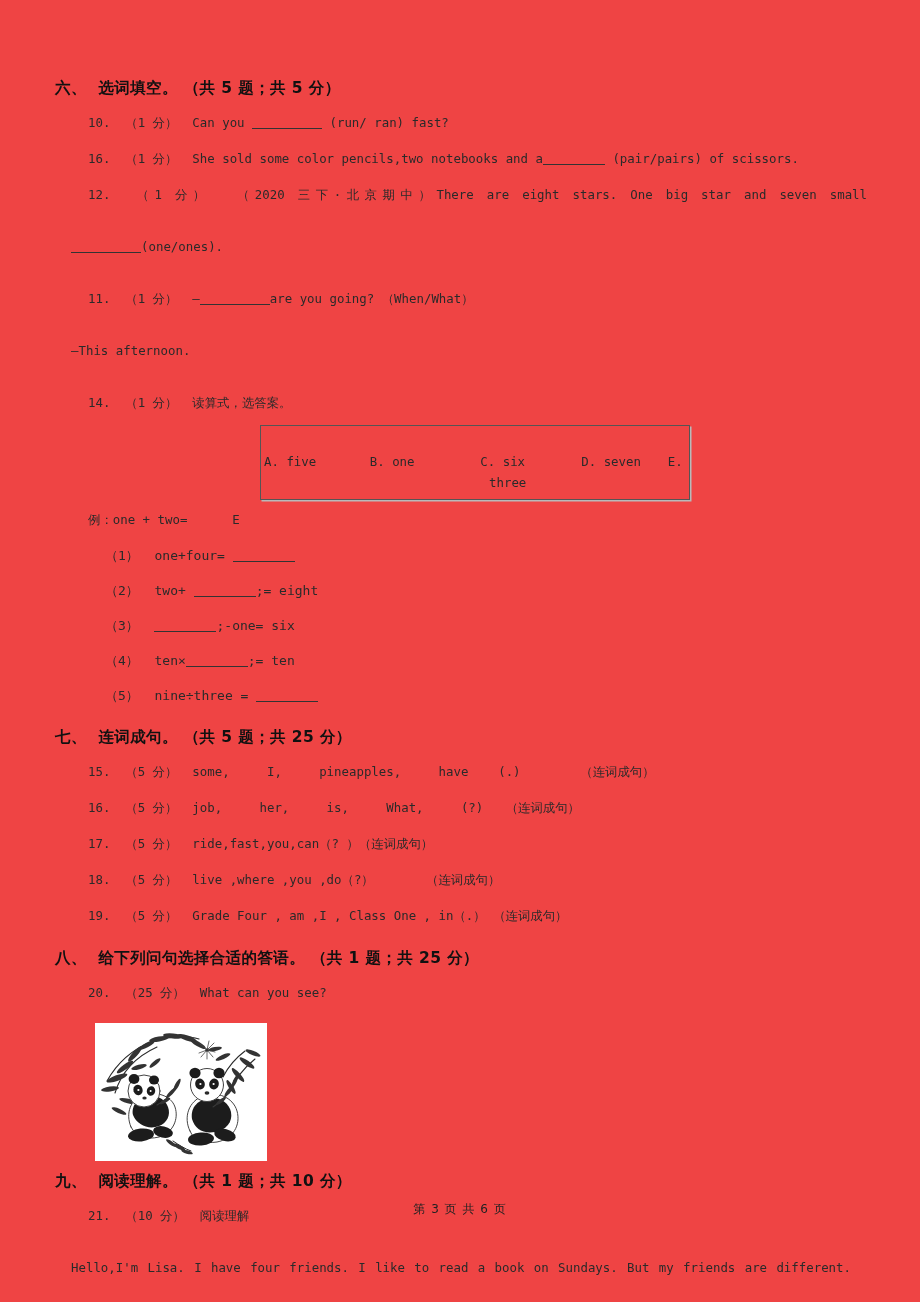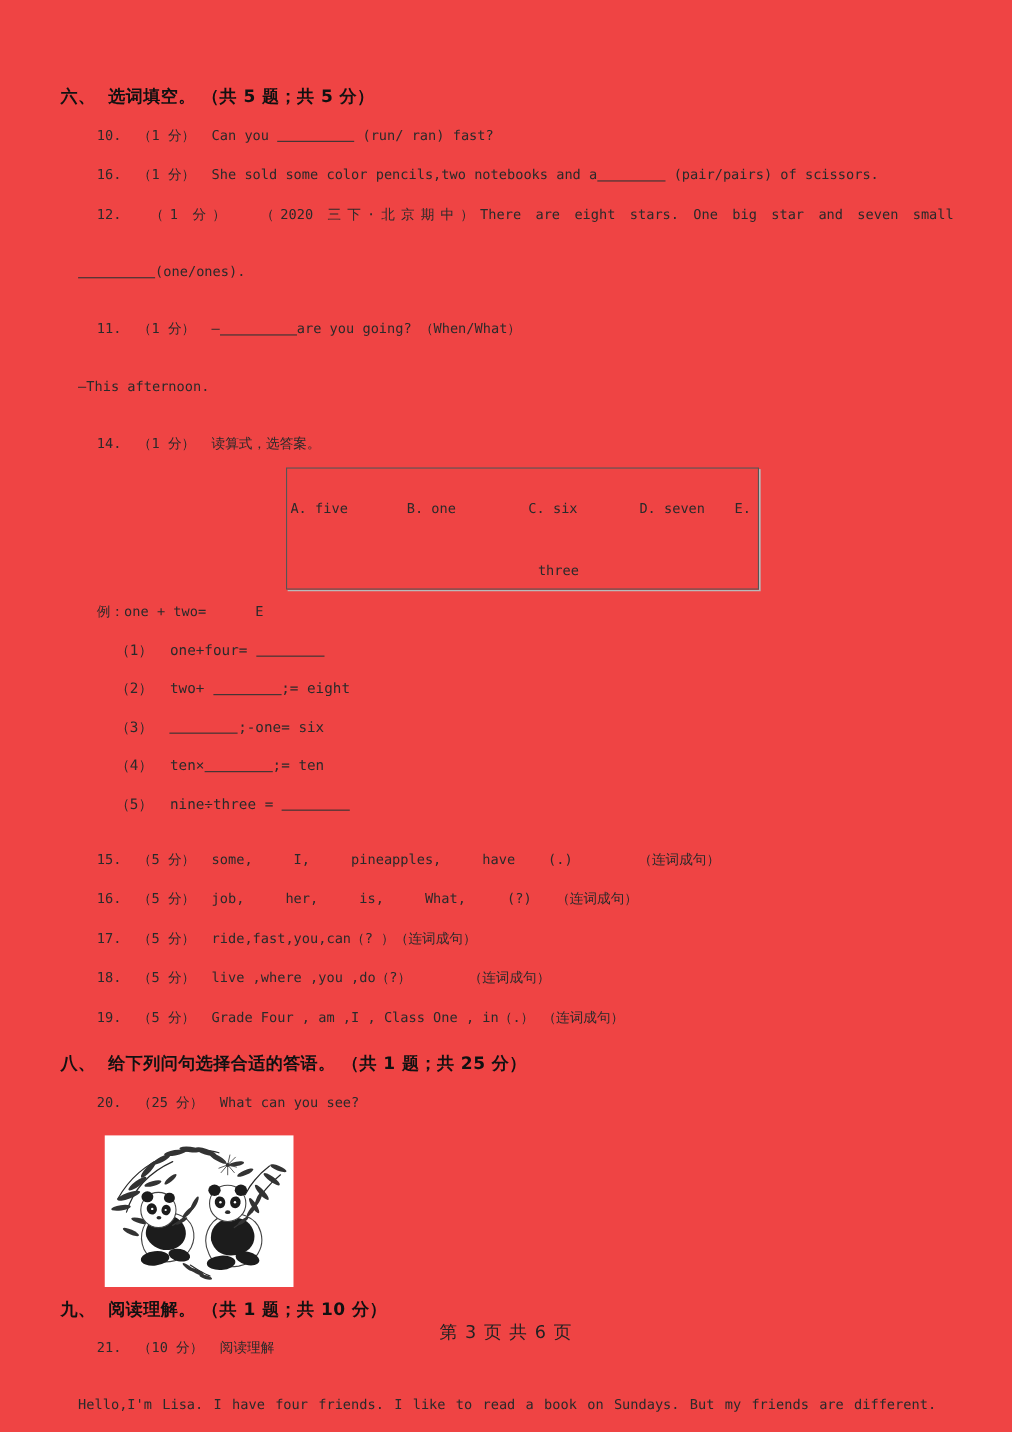--- a/index.html
+++ b/index.html
@@ -99,21 +99,20 @@
   .opt {
     white-space: pre;
   }
   .opt-a { width: 110px; }
   .opt-b { width: 115px; }
   .opt-c { width: 105px; }
   .opt-d { width: 90px; }
   .opt-e { width: 20px; }
   .opts-row2 {
     padding-left: 225px;
-    margin-top: 36px;
   }
 
   
   .sub {
     font-family: "DejaVu Sans Mono", "Liberation Mono", monospace;
     font-size: 13px;
     color: #2a2a2a;
     margin: 0;
     padding: 0 0 0 50px;
     line-height: 35px;
@@ -138,21 +137,21 @@
   .figure svg { display: block; }
 
   
   .footer {
     position: absolute;
     left: 0;
     top: 1201px;
     width: 920px;
     text-align: center;
     font-family: "DejaVu Sans", "Liberation Sans", sans-serif;
-    font-size: 16px;
+    font-size: 12px;
     color: #222;
     letter-spacing: 1px;
   }
   .sec-gap { height: 14px; }
   .sec-gap-sm { height: 6px; }
 </style>
 </head>
 <body>
 
 <div class="page">
@@ -192,20 +191,21 @@
     <div class="sub"><span>（2）</span> <span> two+ </span><span class="blank b-md"></span><span>;= eight</span></div>
 
     <div class="sub"><span>（3）</span> <span> </span><span class="blank b-md"></span><span>;-one= six</span></div>
 
     <div class="sub"><span>（4）</span> <span> ten×</span><span class="blank b-md"></span><span>;= ten</span></div>
 
     <div class="sub"><span>（5）</span> <span> nine÷three = </span><span class="blank b-md"></span><span></span></div>
 
     <div class="sec-gap"></div>
 
+    <div class="section-head">七、  连词成句。 （共 5 题；共 25 分）</div>
 
     <div class="q"><span class="qnum">15.</span>  <span class="pts">（5 分）</span>  <span>some,     I,     pineapples,     have    (.)</span>        <span>（连词成句）</span></div>
 
     <div class="q"><span class="qnum">16.</span>  <span class="pts">（5 分）</span>  <span>job,     her,     is,     What,     (?)</span>   <span>（连词成句）</span></div>
 
     <div class="q"><span class="qnum">17.</span>  <span class="pts">（5 分）</span>  <span>ride,fast,you,can（? ）</span><span>（连词成句）</span></div>
 
     <div class="q"><span class="qnum">18.</span>  <span class="pts">（5 分）</span>  <span>live ,where ,you ,do（?）</span>       <span>（连词成句）</span></div>
 
     <div class="q"><span class="qnum">19.</span>  <span class="pts">（5 分）</span>  <span>Grade Four , am ,I , Class One , in（.）</span> <span>（连词成句）</span></div>

